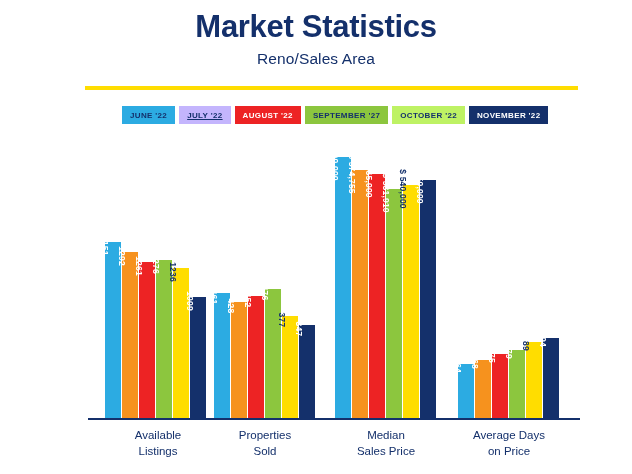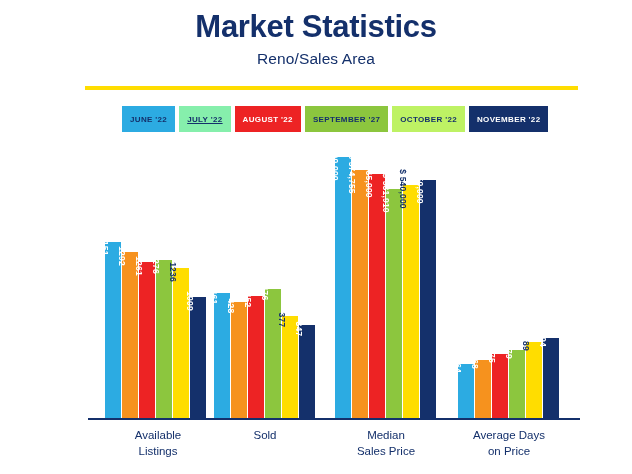--- a/index.html
+++ b/index.html
@@ -52,21 +52,21 @@
   
   #legend {
     position: absolute;
     left: 122px;
     top: 106px;
     display: flex;
     align-items: stretch;
     gap: 4px;
   }
   .legend-item {
-    height: 26px;
+    height: 18px;
     display: flex;
     align-items: center;
     justify-content: center;
     font-size: 8px;
     font-weight: bold;
     letter-spacing: 0.35px;
     white-space: nowrap;
     box-sizing: border-box;
     padding: 0 8px;
   }
@@ -132,21 +132,21 @@
 <div id="header">
   <h1 id="chart-title">Market Statistics</h1>
   <h2 id="chart-subtitle">Reno/Sales Area</h2>
 </div>
 <div id="title-rule"></div>
 
 <div id="legend">
     <div class="legend-item" style="background: rgb(44, 171, 226); color: rgb(20, 48, 107);">
       <span>JUNE '22</span>
     </div>
-    <div class="legend-item" style="background: #86efac; color: rgb(20, 48, 107); text-decoration: underline;">
+    <div class="legend-item" style="background: #c4b5fd; color: rgb(20, 48, 107); text-decoration: underline;">
       <span>JULY '22</span>
     </div>
     <div class="legend-item" style="background: rgb(237, 35, 36); color: rgb(255, 255, 255);">
       <span>AUGUST '22</span>
     </div>
     <div class="legend-item" style="background: rgb(140, 198, 62); color: rgb(20, 48, 107);">
       <span>SEPTEMBER '27</span>
     </div>
     <div class="legend-item" style="background: #bef264; color: rgb(20, 48, 107);">
       <span>OCTOBER '22</span>
@@ -238,20 +238,21 @@
       </div>
     </div>
   </div>
 <div id="baseline"></div>
 
 <div class="cat-label" style="left: 88px;">
     <div>Available</div>
     <div>Listings</div>
   </div>
 <div class="cat-label" style="left: 195px;">
+    <div>Properties</div>
     <div>Sold</div>
   </div>
 <div class="cat-label" style="left: 316px;">
     <div>Median</div>
     <div>Sales Price</div>
   </div>
 <div class="cat-label" style="left: 439px;">
     <div>Average Days</div>
     <div>on Price</div>
   </div>

